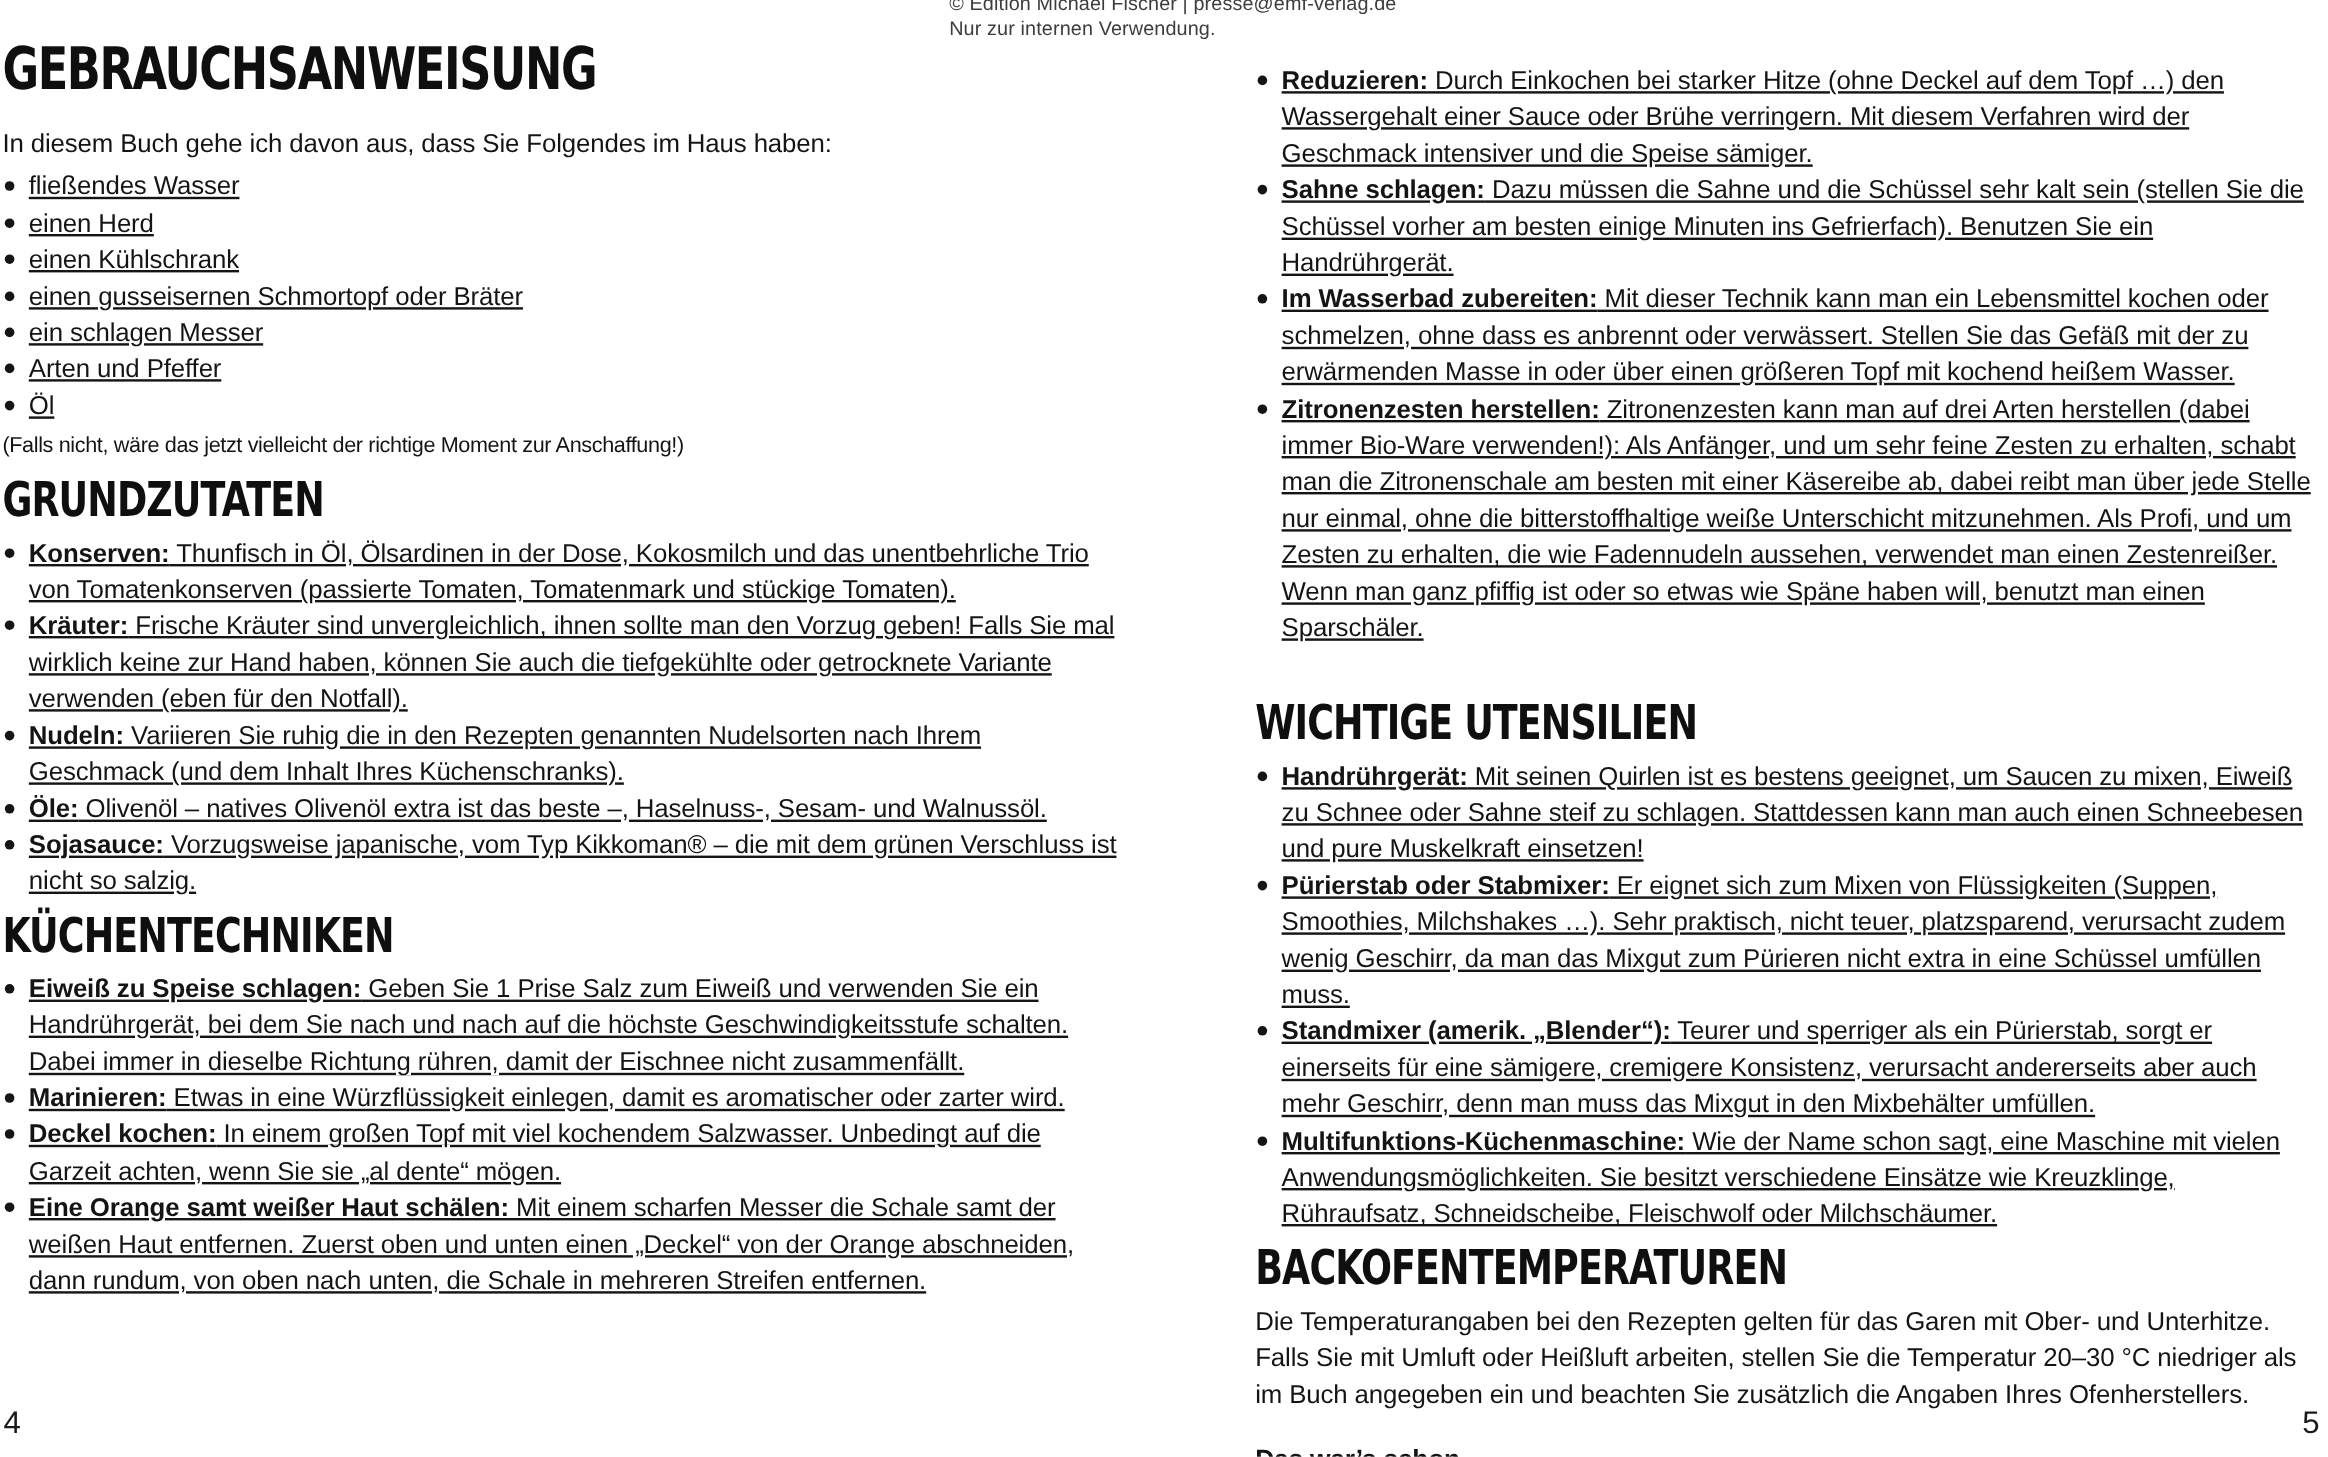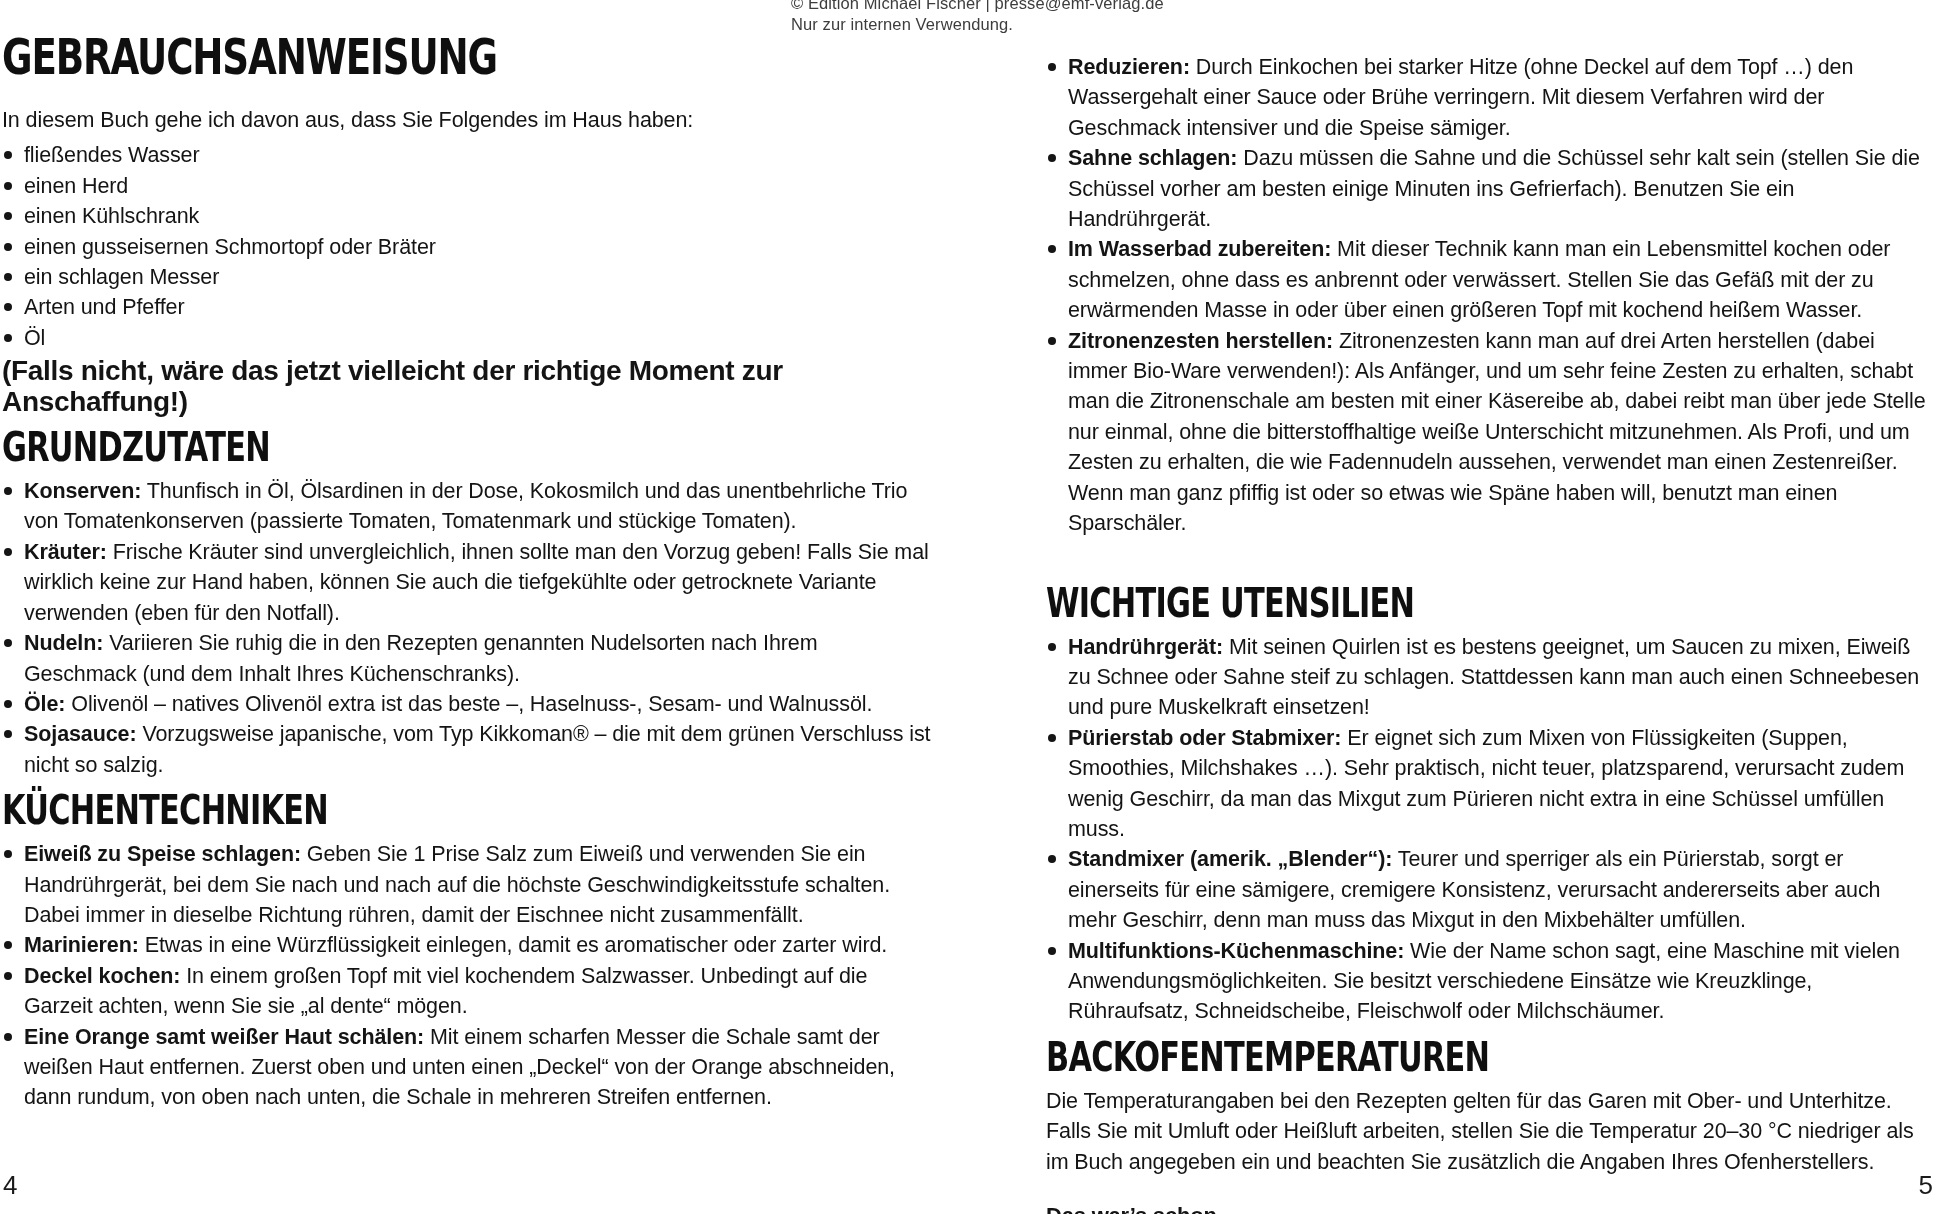--- a/index.html
+++ b/index.html
@@ -42,32 +42,32 @@
   }
   .h2 {
     font-size: 40px; line-height: 44px;
     margin: 8px 0 7px 0; letter-spacing: -1px;
   }
   .mt-lg { margin-top: 42px; }
 
   .intro { margin: 0 0 5px 0; }
 
   .blist { list-style: none; margin: 0; padding: 0; }
-  .li { display: flex; align-items: flex-start; }
+  .li { display: flex; align-items: flex-start; text-decoration: underline; }
   .dot {
     flex: 0 0 8px; width: 8px; height: 8px;
     border-radius: 50%; background: #151515;
     margin: 11px 0 0 2px;
   }
   .txt { margin-left: 12px; flex: 1; }
   .term { font-weight: bold; }
 
   .note {
-    font-weight: bold; margin: 3px 0 0 0;
-    font-size: 28px; letter-spacing: -0.3px;
+    font-weight: normal; margin: 3px 0 0 0;
+    font-size: 18px; letter-spacing: -0.3px;
   }
   .para { margin: 0; }
 
   .closing { margin-top: 24px; }
   .closing p {
     margin: 0; font-weight: bold;
     font-size: 22px; line-height: 30.4px; letter-spacing: -0.2px;
   }
 
   .pageno {

